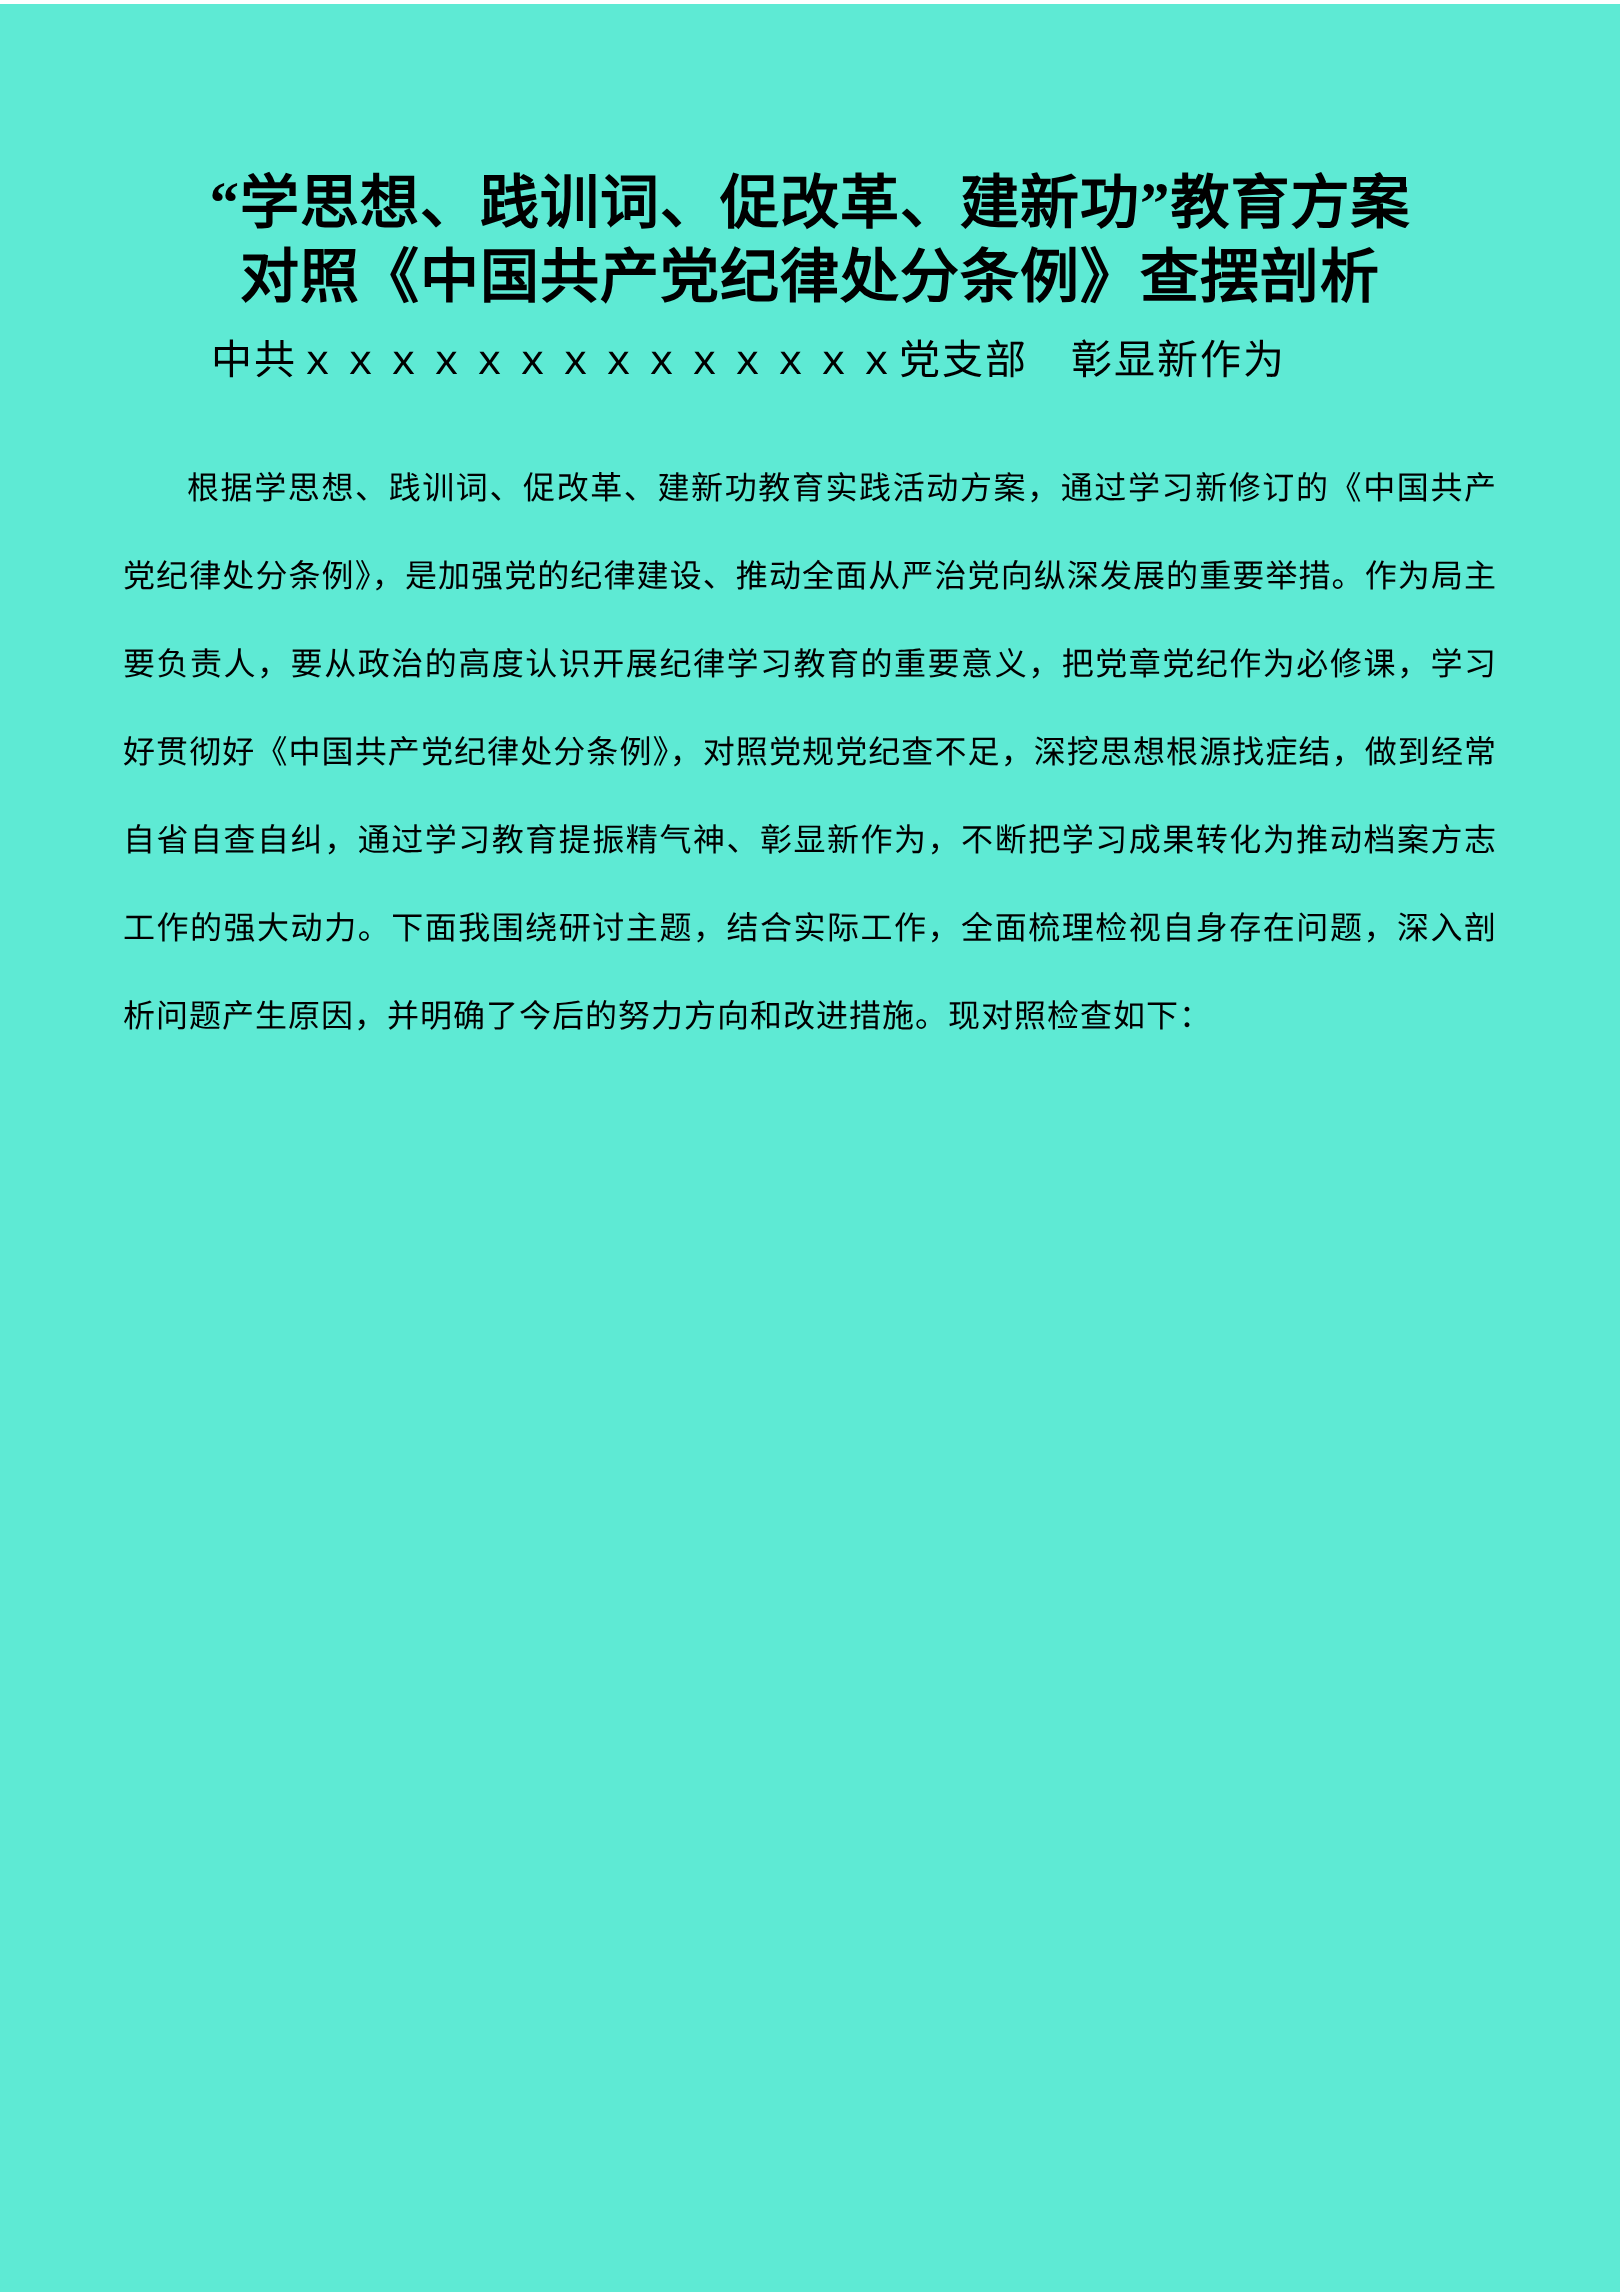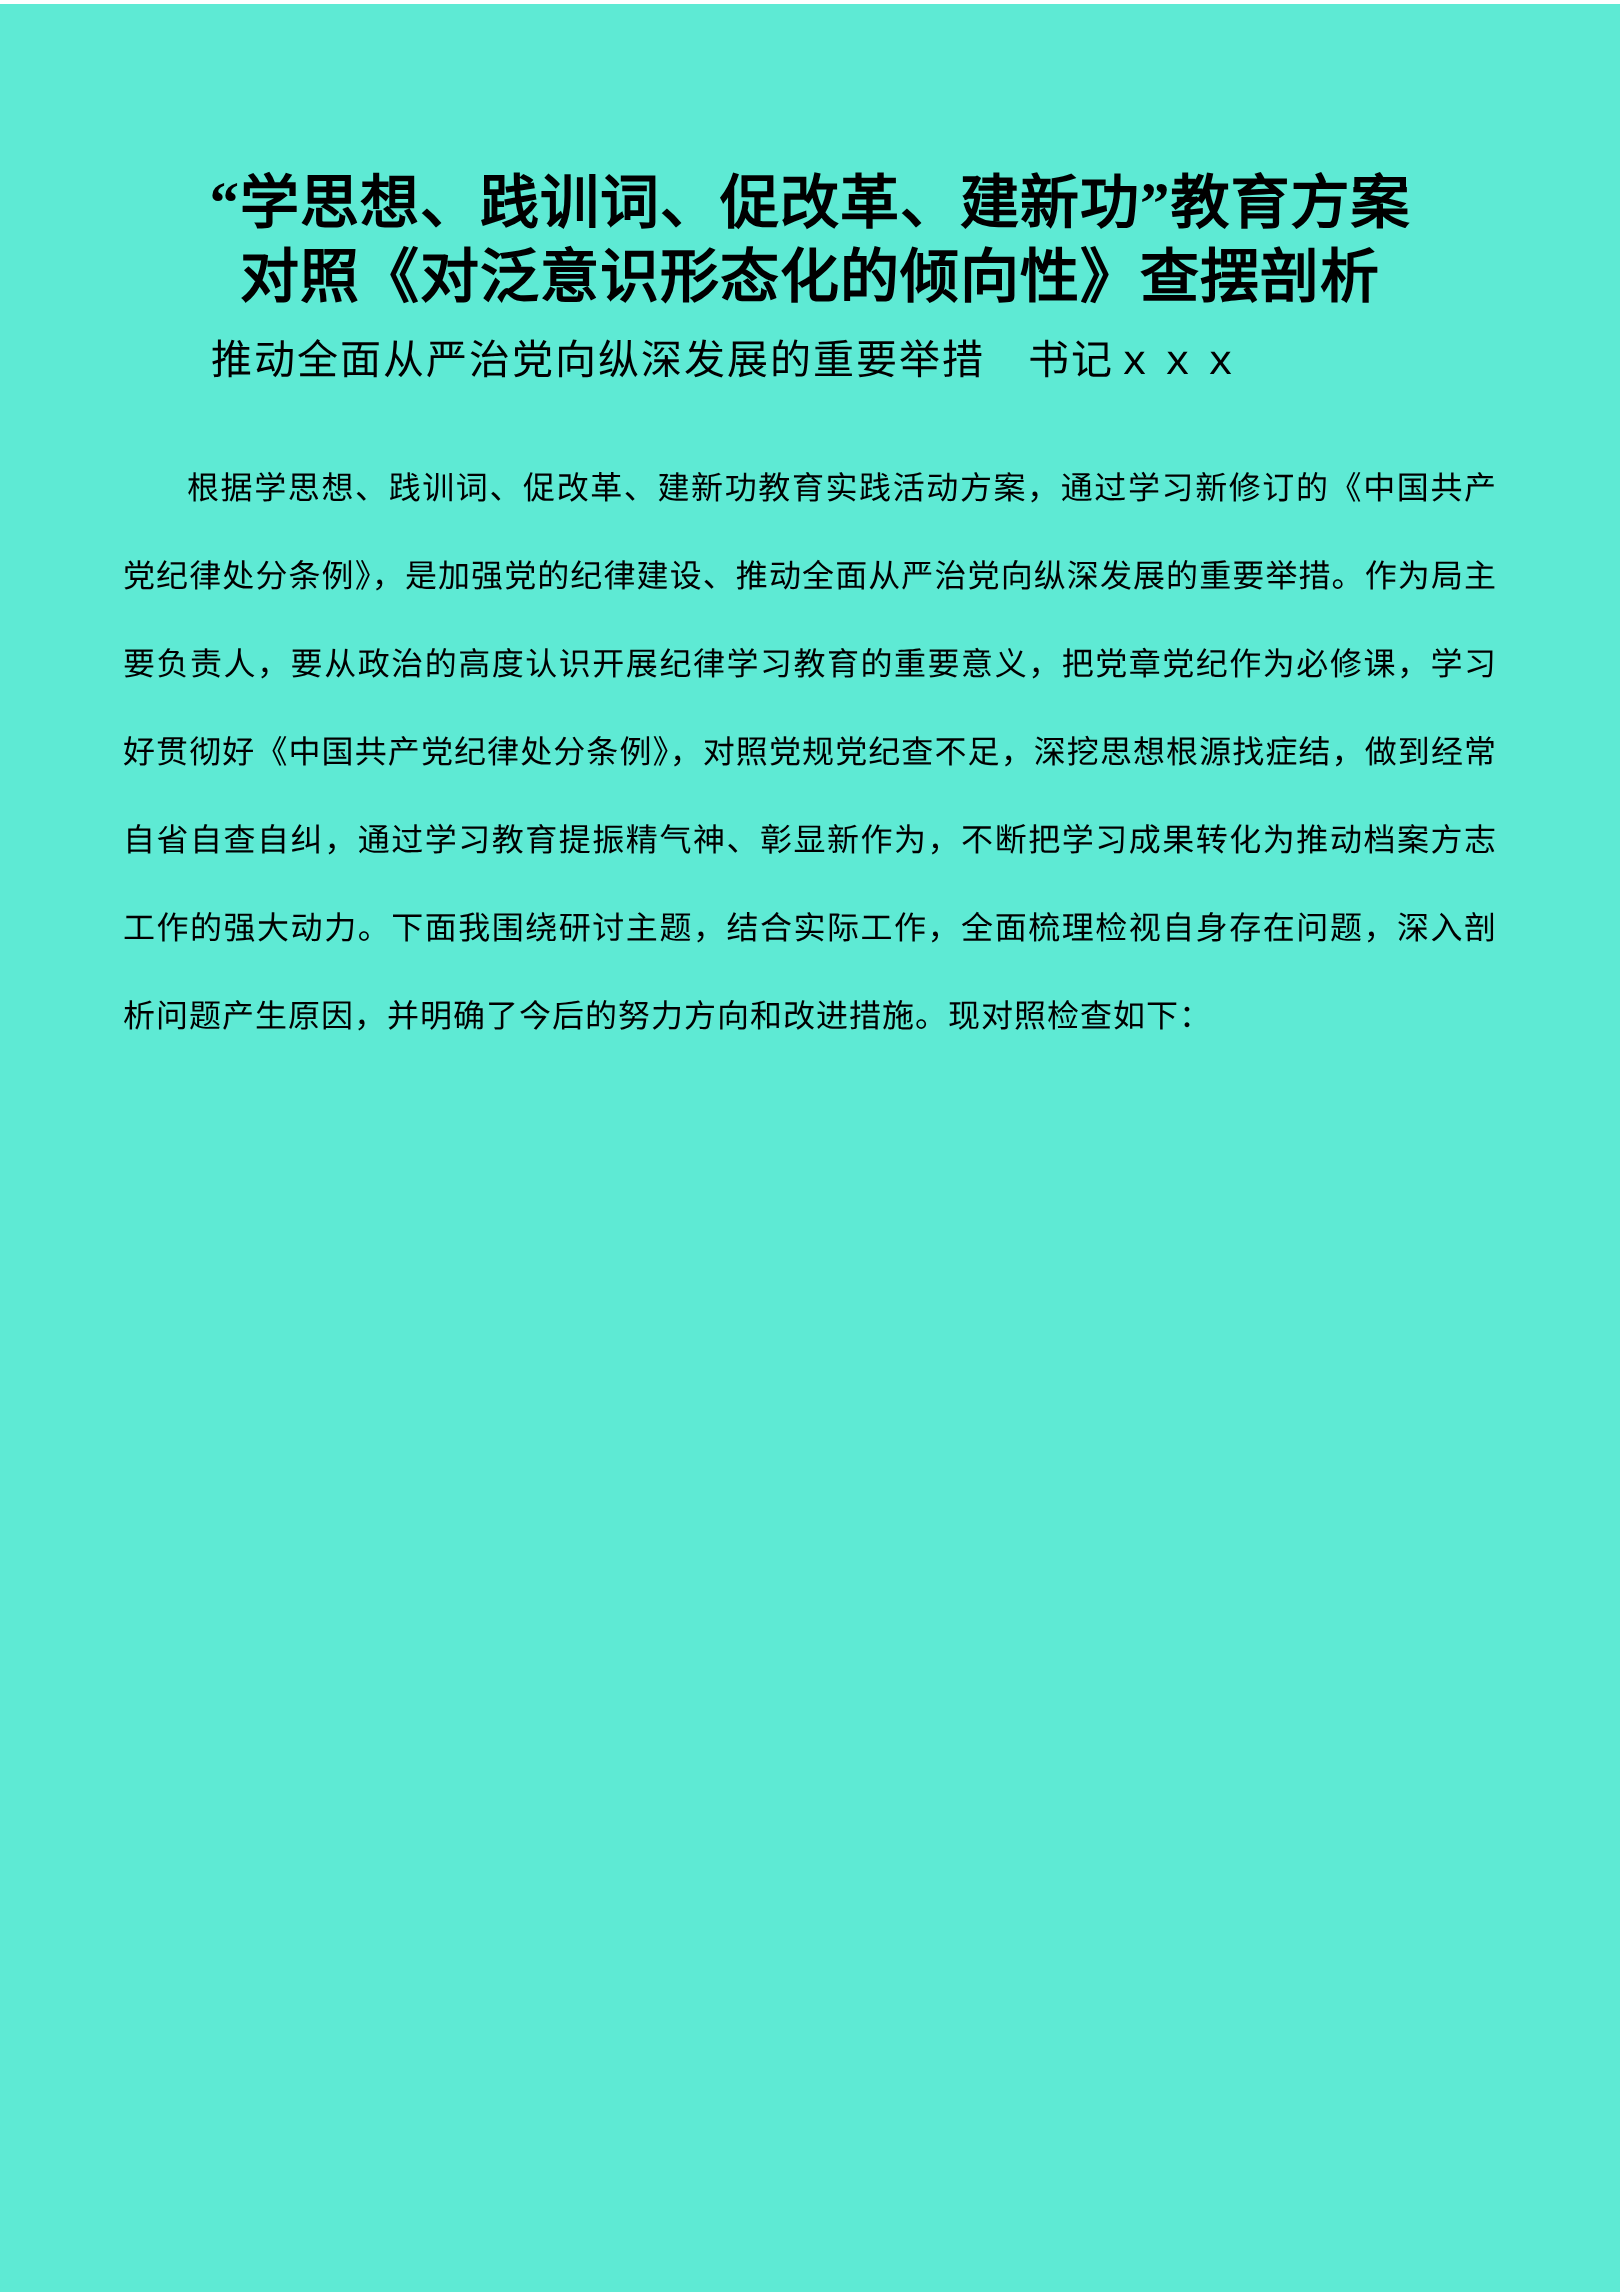--- a/index.html
+++ b/index.html
@@ -58,24 +58,24 @@
     letter-spacing: 1px;
   }
 </style>
 </head>
 <body>
 
 <div class="page">
 
   <h1 class="doc-title">
     <span class="title-line">“学思想、践训词、促改革、建新功”教育方案</span>
-    <span class="title-line">对照《对泛意识形态化的倾向性》查摆剖析</span>
+    <span class="title-line">对照《中国共产党纪律处分条例》查摆剖析</span>
   </h1>
 
-  <div class="byline">推动全面从严治党向纵深发展的重要举措　书记ｘｘｘ</div>
+  <div class="byline">中共ｘｘｘｘｘｘｘｘｘｘｘｘｘｘ党支部　彰显新作为</div>
 
   <div class="body-text">
 
     <p class="para">根据学思想、践训词、促改革、建新功教育实践活动方案，通过学习新修订的《中国共产党纪律处分条例》，是加强党的纪律建设、推动全面从严治党向纵深发展的重要举措。作为局主要负责人，要从政治的高度认识开展纪律学习教育的重要意义，把党章党纪作为必修课，学习好贯彻好《中国共产党纪律处分条例》，对照党规党纪查不足，深挖思想根源找症结，做到经常自省自查自纠，通过学习教育提振精气神、彰显新作为，不断把学习成果转化为推动档案方志工作的强大动力。下面我围绕研讨主题，结合实际工作，全面梳理检视自身存在问题，深入剖析问题产生原因，并明确了今后的努力方向和改进措施。现对照检查如下：</p>
 
 
 
   </div>
 
 </div>

